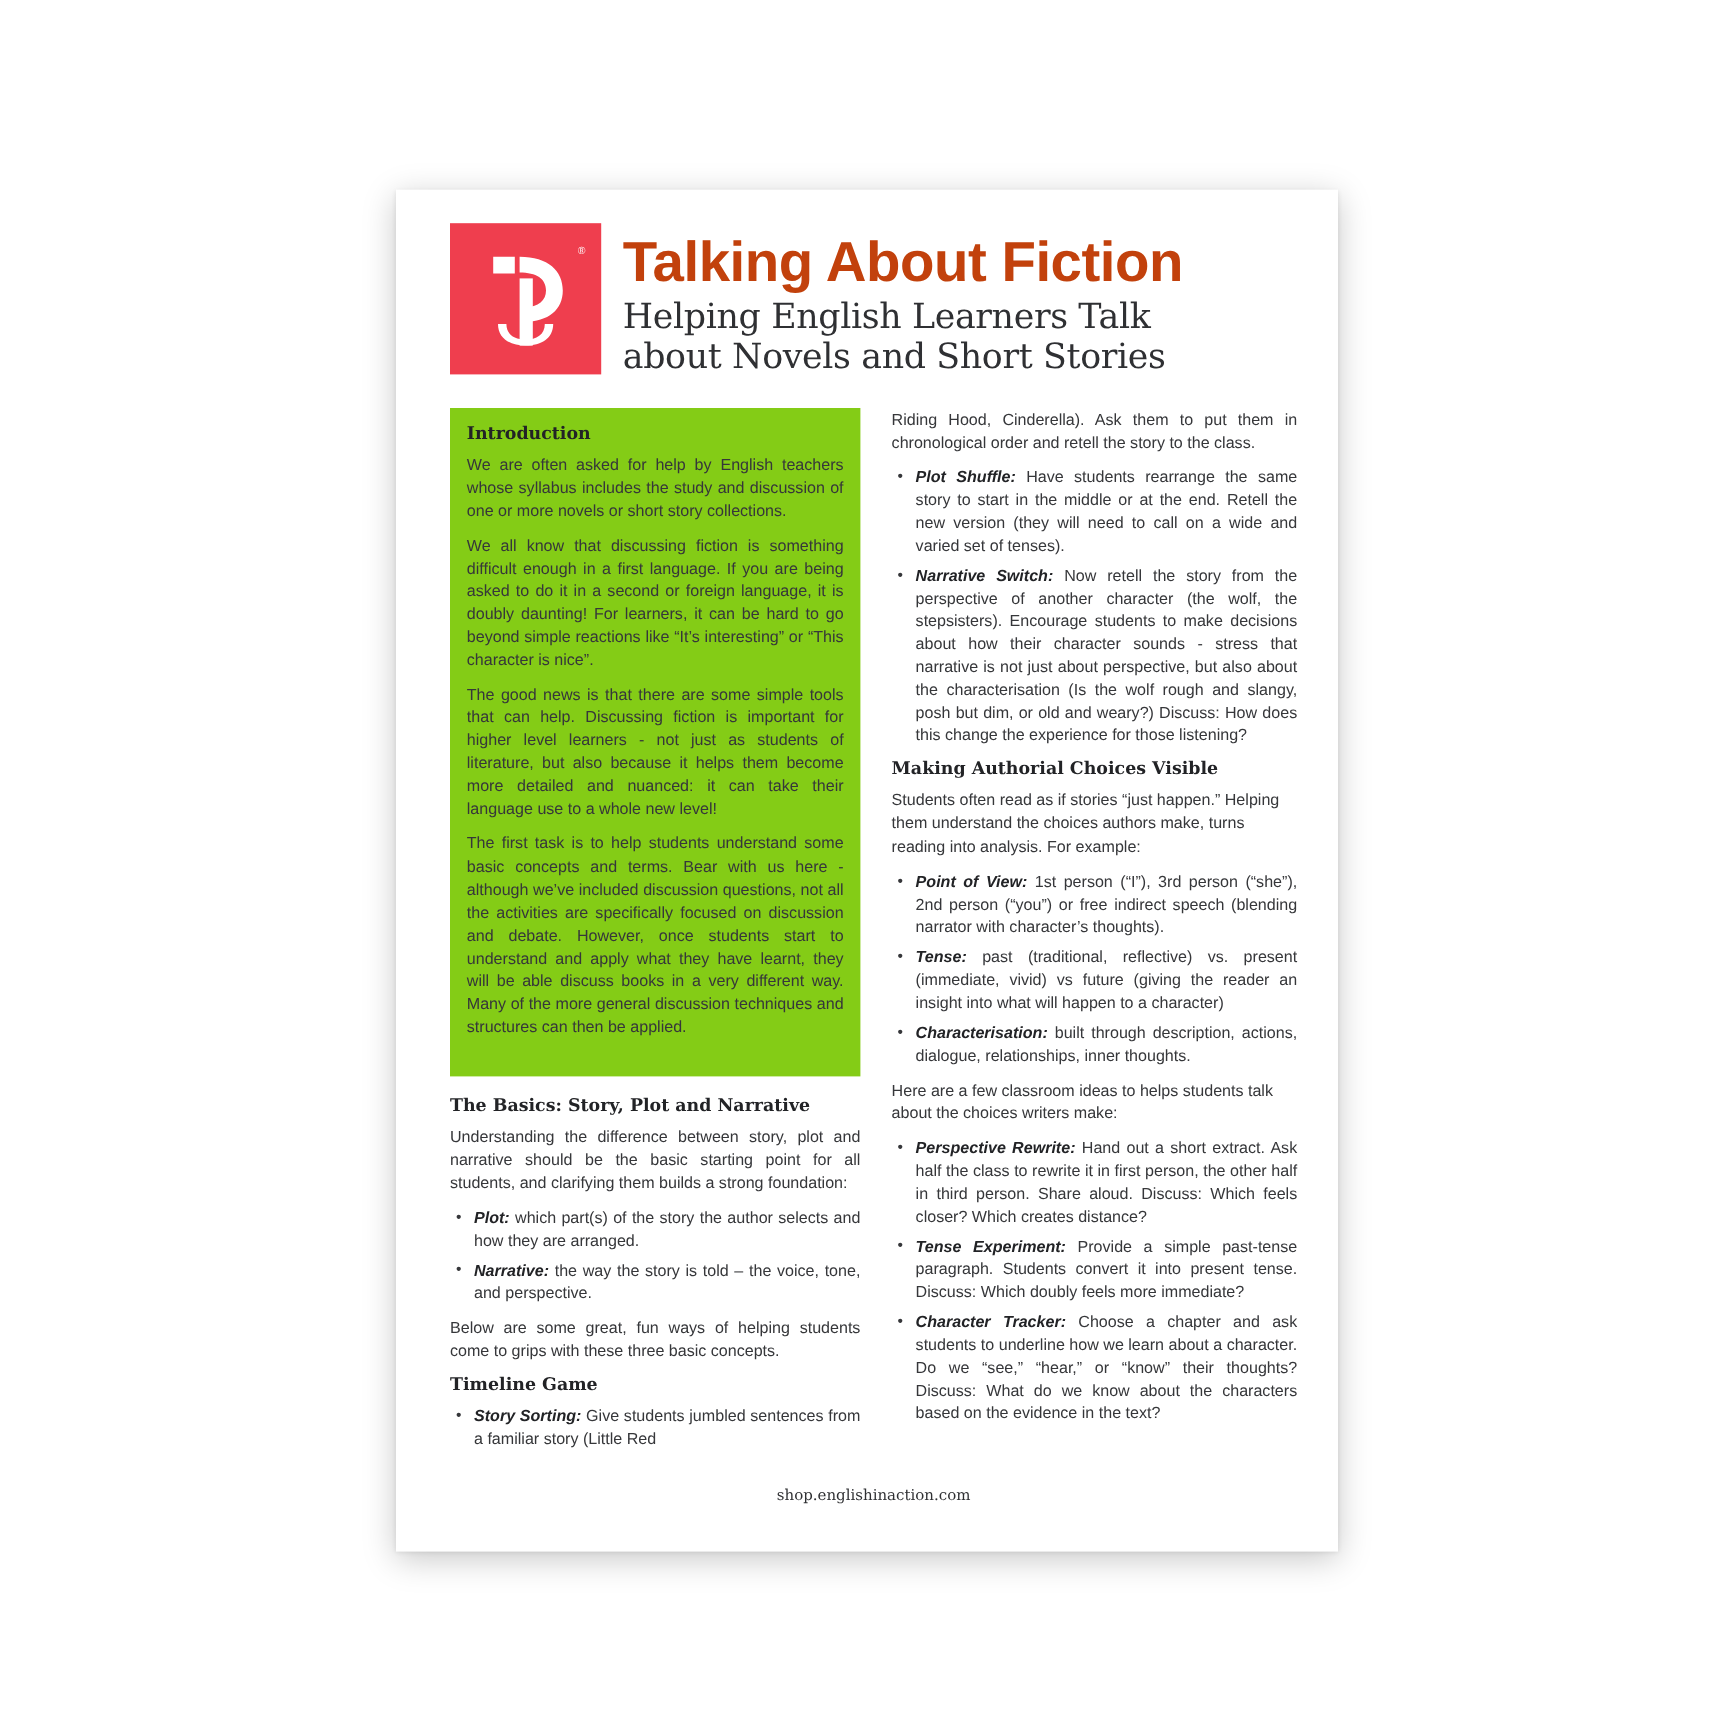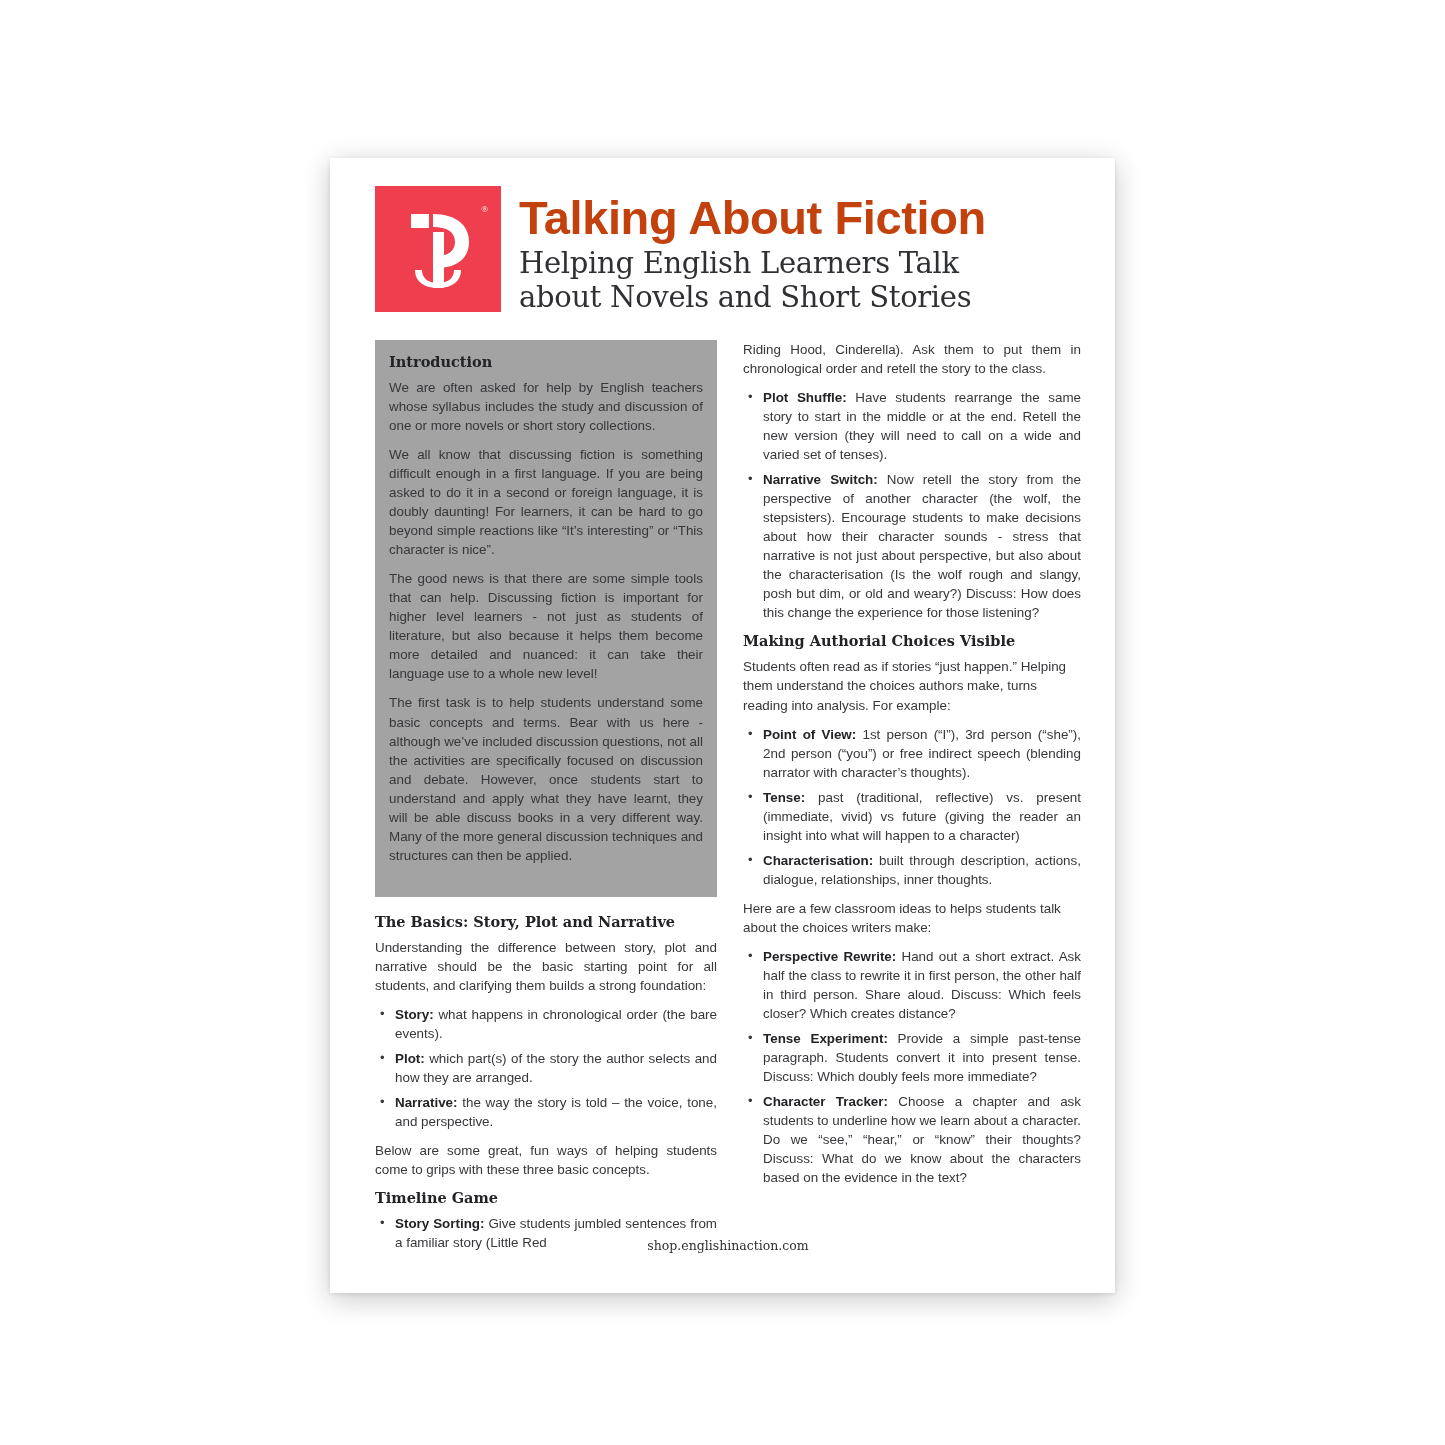--- a/index.html
+++ b/index.html
@@ -79,21 +79,21 @@
   
   .columns {
     display: flex;
     gap: 26px;
     margin-top: 14px;
   }
   .col { width: 342px; }
   .col-right { width: 338px; }
 
   .intro-box {
-    background: #a3a3a3;
+    background: #84cc16;
     padding: 13px 14px 15px 14px;
     box-sizing: border-box;
   }
   h3.sec {
     font-family: "DejaVu Serif", serif;
     font-weight: bold;
     font-size: 14.5px;
     color: #222326;
     margin: 0 0 8px 0;
   }
@@ -127,20 +127,21 @@
     content: "\2022";
     position: absolute;
     left: -15px;
     top: 0;
     color: #36373a;
     font-size: 13px;
   }
   ul.bullets li b {
     font-weight: bold;
     color: #222326;
+    font-style: italic;
   }
   .footer {
     position: absolute;
     left: 0;
     right: 0;
     bottom: 20px;
     text-align: center;
     font-family: "DejaVu Serif", serif;
     font-size: 12.5px;
     color: #2f3033;
@@ -180,21 +181,20 @@
             <p class="body">We are often asked for help by English teachers whose syllabus includes the study and discussion of one or more novels or short story collections.</p>
             <p class="body">We all know that discussing fiction is something difficult enough in a first language. If you are being asked to do it in a second or foreign language, it is doubly daunting! For learners, it can be hard to go beyond simple reactions like “It’s interesting” or “This character is nice”.</p>
             <p class="body">The good news is that there are some simple tools that can help. Discussing fiction is important for higher level learners - not just as students of literature, but also because it helps them become more detailed and nuanced: it can take their language use to a whole new level!</p>
             <p class="body">The first task is to help students understand some basic concepts and terms. Bear with us here - although we’ve included discussion questions, not all the activities are specifically focused on discussion and debate. However, once students start to understand and apply what they have learnt, they will be able discuss books in a very different way. Many of the more general discussion techniques and structures can then be applied.</p>
           </div>
 
           <h3 class="sec spaced">The Basics: Story, Plot and Narrative</h3>
           <p class="body">Understanding the difference between story, plot and narrative should be the basic starting point for all students, and clarifying them builds a strong foundation:</p>
 
           <ul class="bullets">
-            <li><b>Story:</b><span> what happens in chronological order (the bare events).</span></li>
             <li><b>Plot:</b><span> which part(s) of the story the author selects and how they are arranged.</span></li>
             <li><b>Narrative:</b><span> the way the story is told – the voice, tone, and perspective.</span></li>
           </ul>
 
           <p class="body">Below are some great, fun ways of helping students come to grips with these three basic concepts.</p>
 
           <h3 class="sec">Timeline Game</h3>
           <ul class="bullets">
             <li><b>Story Sorting:</b><span> Give students jumbled sentences from a familiar story (Little Red</span></li>
           </ul>

